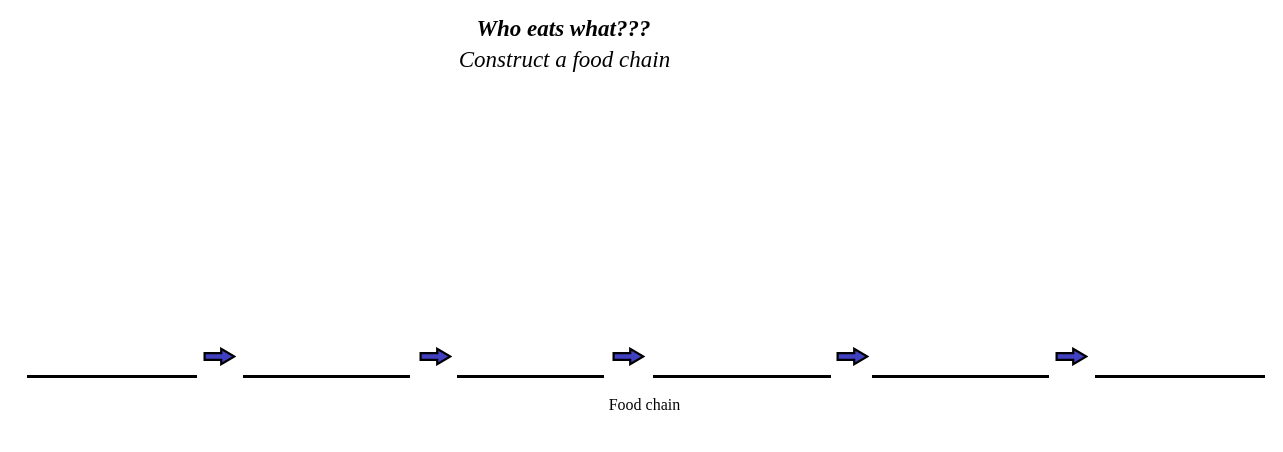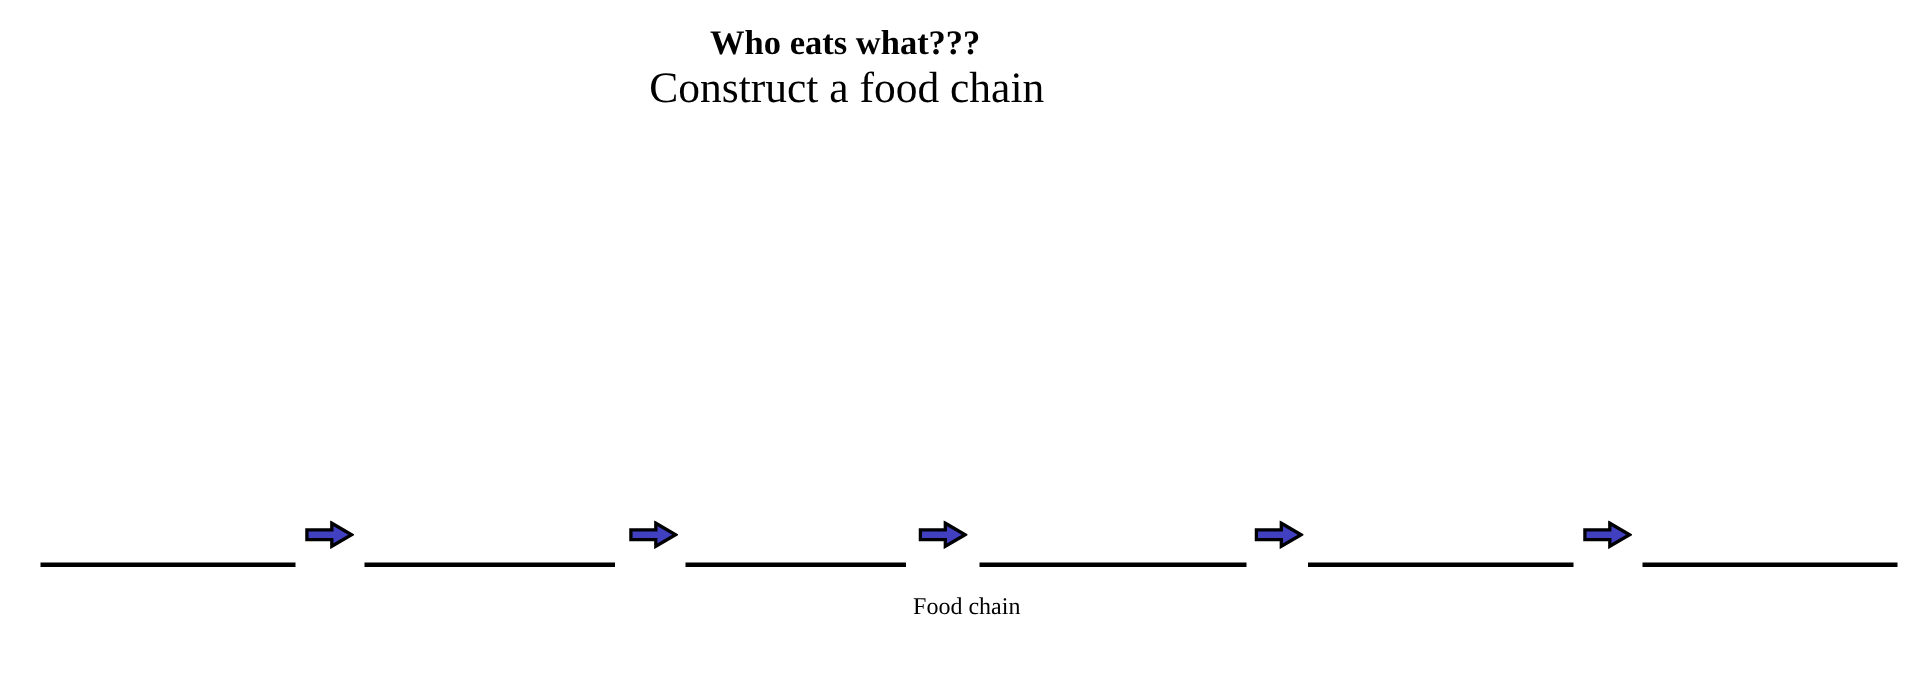--- a/index.html
+++ b/index.html
@@ -25,34 +25,35 @@
     background: #ffffff;
   }
 
   
   .heading-block {
     position: absolute;
     left: 0;
     top: 14px;
     width: 1127px;
     text-align: center;
+    font-style: italic;
   }
   .worksheet-title {
     font-family: "Liberation Serif", "DejaVu Serif", serif;
     font-size: 23px;
     font-weight: bold;
     line-height: 30px;
     letter-spacing: 0px;
     color: #000000;
     white-space: pre;
     margin: 0;
   }
   .worksheet-subtitle {
     font-family: "Liberation Serif", "DejaVu Serif", serif;
-    font-size: 29px;
+    font-size: 23px;
     font-weight: normal;
     line-height: 31px;
     color: #000000;
     white-space: pre;
     margin: 0;
     padding-left: 2px;
   }
 
   
   #chain-strip {

